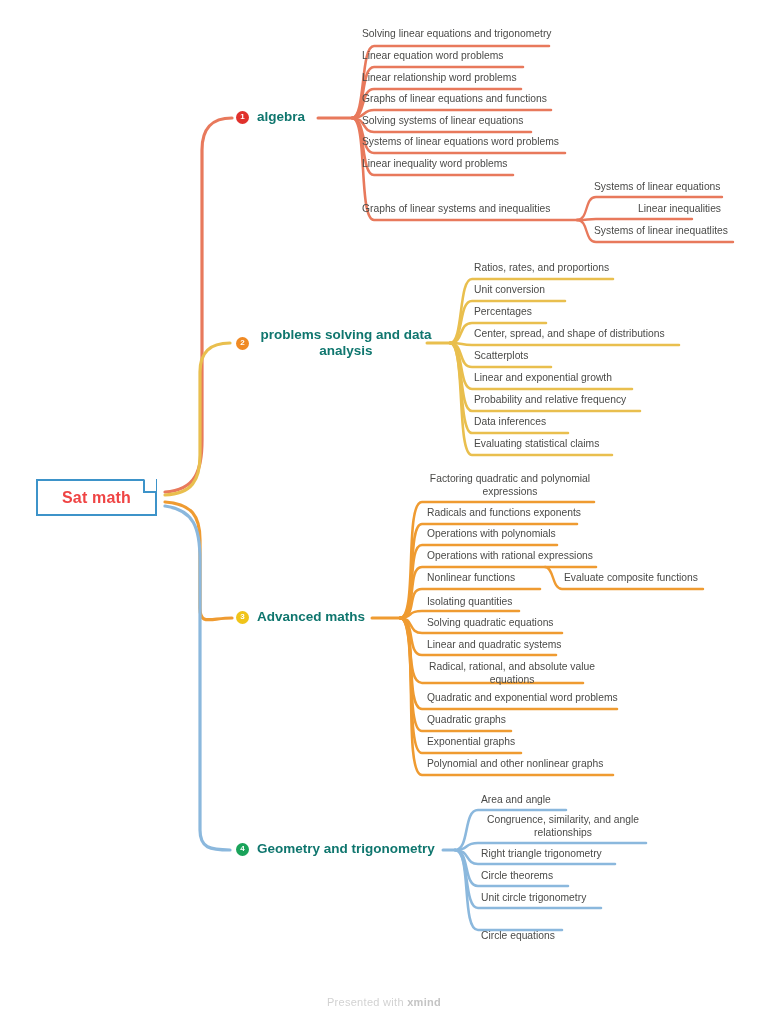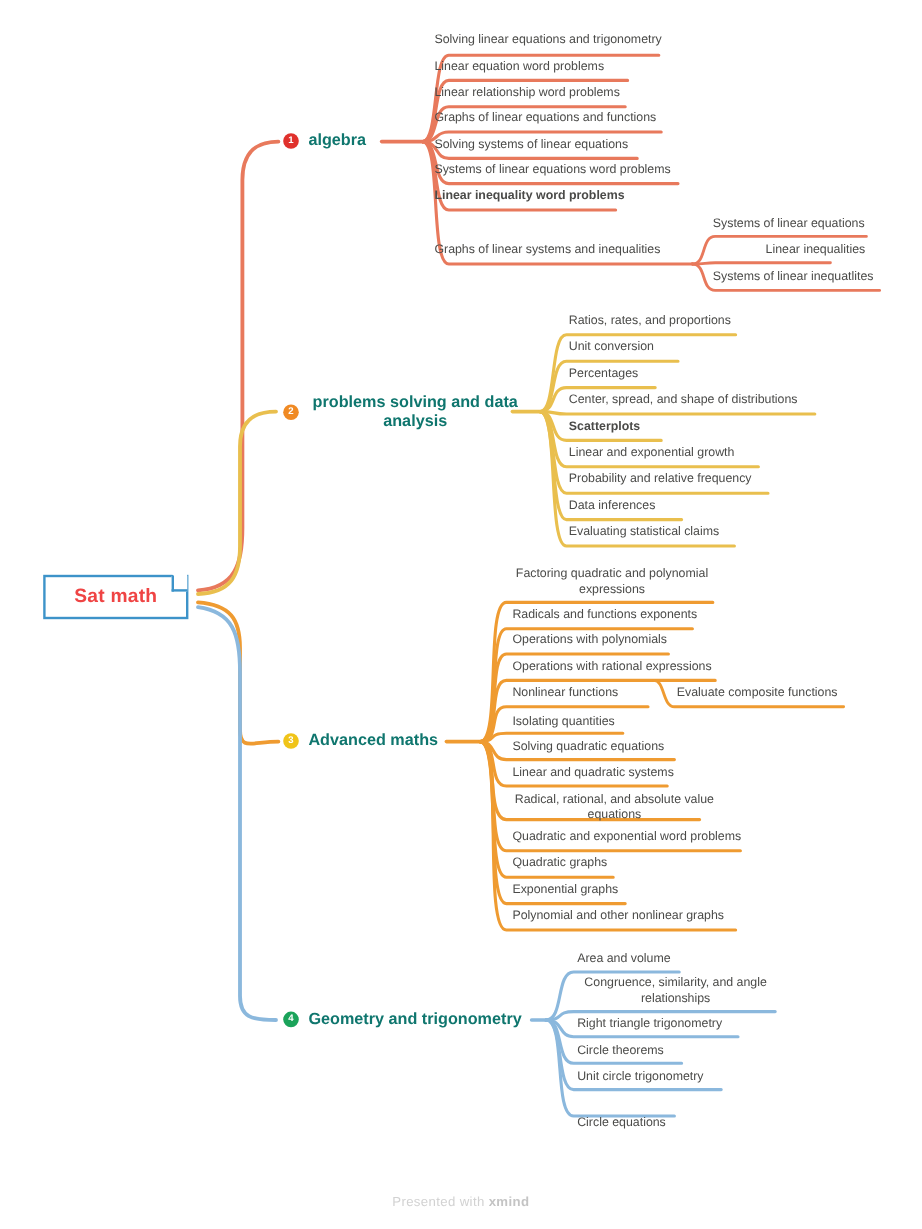--- a/index.html
+++ b/index.html
@@ -132,37 +132,37 @@
     <span class="badge" style="background:#e0312c;">1</span>
     <span class="topic-label">algebra</span>
   </div>
 
   <div class="leaf" style="left:362px;top:27px;width:200px;">Solving linear equations and trigonometry</div>
   <div class="leaf" style="left:362px;top:49px;">Linear equation word problems</div>
   <div class="leaf" style="left:362px;top:71px;">Linear relationship word problems</div>
   <div class="leaf" style="left:362px;top:92px;">Graphs of linear equations and functions</div>
   <div class="leaf" style="left:362px;top:114px;">Solving systems of linear equations</div>
   <div class="leaf" style="left:362px;top:135px;">Systems of linear equations word problems</div>
-  <div class="leaf" style="left:362px;top:157px;font-weight:bold;">Linear inequality word problems</div>
+  <div class="leaf" style="left:362px;top:157px;">Linear inequality word problems</div>
   <div class="leaf" style="left:362px;top:202px;">Graphs of linear systems and inequalities</div>
 
   <div class="leaf" style="left:594px;top:180px;">Systems of linear equations</div>
   <div class="leaf" style="left:594px;top:202px;margin-left:44px;">Linear inequalities</div>
   <div class="leaf" style="left:594px;top:224px;">Systems of linear inequatlites</div>
 
   <div class="topic two-line" style="left:236px;top:327px;">
     <span class="badge" style="background:#f08a24;">2</span>
     <span class="topic-label">problems solving and data analysis</span>
   </div>
 
   <div class="leaf" style="left:474px;top:261px;">Ratios, rates, and proportions</div>
   <div class="leaf" style="left:474px;top:283px;">Unit conversion</div>
   <div class="leaf" style="left:474px;top:305px;">Percentages</div>
   <div class="leaf" style="left:474px;top:327px;">Center, spread, and shape of distributions</div>
-  <div class="leaf" style="left:474px;top:349px;font-weight:bold;">Scatterplots</div>
+  <div class="leaf" style="left:474px;top:349px;">Scatterplots</div>
   <div class="leaf" style="left:474px;top:371px;">Linear and exponential growth</div>
   <div class="leaf" style="left:474px;top:393px;">Probability and relative frequency</div>
   <div class="leaf" style="left:474px;top:415px;">Data inferences</div>
   <div class="leaf" style="left:474px;top:437px;">Evaluating statistical claims</div>
 
   <div class="topic" style="left:236px;top:609px;">
     <span class="badge" style="background:#f0c419;">3</span>
     <span class="topic-label">Advanced maths</span>
   </div>
 
@@ -179,21 +179,21 @@
   <div class="leaf" style="left:427px;top:691px;">Quadratic and exponential word problems</div>
   <div class="leaf" style="left:427px;top:713px;">Quadratic graphs</div>
   <div class="leaf" style="left:427px;top:735px;">Exponential graphs</div>
   <div class="leaf" style="left:427px;top:757px;">Polynomial and other nonlinear graphs</div>
 
   <div class="topic" style="left:236px;top:841px;">
     <span class="badge" style="background:#1aa35a;">4</span>
     <span class="topic-label">Geometry and trigonometry</span>
   </div>
 
-  <div class="leaf" style="left:481px;top:793px;">Area and volume</div>
+  <div class="leaf" style="left:481px;top:793px;">Area and angle</div>
   <div class="leaf wrap" style="left:479px;top:813px;width:168px;">Congruence, similarity, and angle relationships</div>
   <div class="leaf" style="left:481px;top:847px;">Right triangle trigonometry</div>
   <div class="leaf" style="left:481px;top:869px;">Circle theorems</div>
   <div class="leaf" style="left:481px;top:891px;">Unit circle trigonometry</div>
   <div class="leaf" style="left:481px;top:913px;margin-top:16px;">Circle equations</div>
 
   <div class="footer">
     <span>Presented with</span>
     <b>xmind</b>
   </div>

